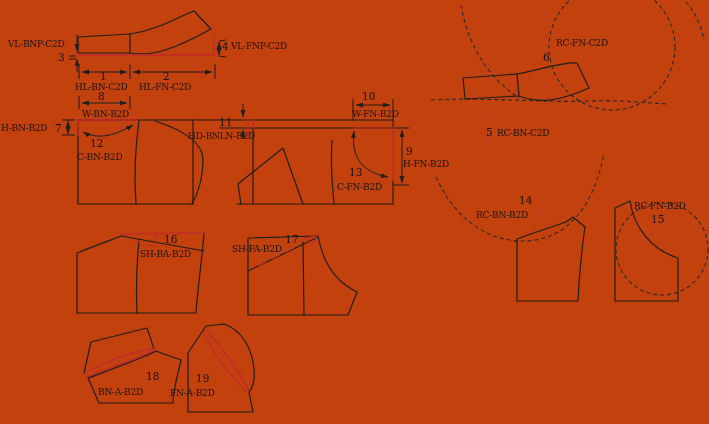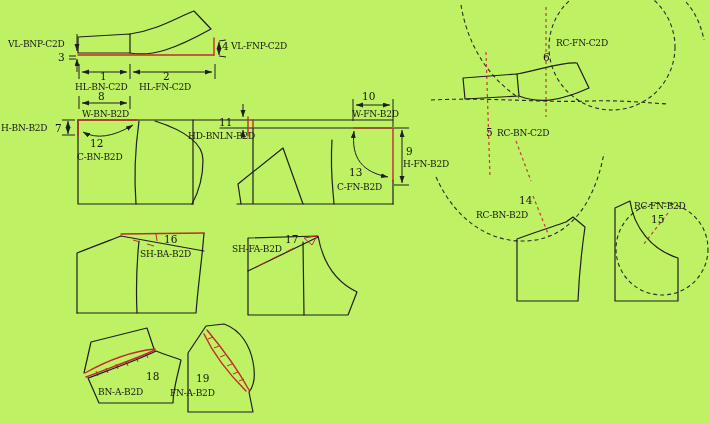--- a/index.html
+++ b/index.html
@@ -1,16 +1,16 @@
 <!DOCTYPE html>
 <html><head>
 <meta charset="utf-8">
 <style>
   html,body{margin:0;padding:0;background:#ffffff;}
-  .stage{position:relative;width:709px;height:424px;background:#bef264;overflow:hidden;}
+  .stage{position:relative;width:709px;height:424px;background:#c2410c;overflow:hidden;}
   svg{display:block;}
   .ln{stroke:#1f1f1f;stroke-width:1.2;fill:none;stroke-linecap:round;stroke-linejoin:round;}
   .thin{stroke:#1f1f1f;stroke-width:1;fill:none;}
   .red{stroke:#c22b2b;stroke-width:1.4;fill:none;stroke-linecap:round;}
   .redthin{stroke:#c22b2b;stroke-width:1;fill:none;}
   .dash{stroke:#2a2a2a;stroke-width:1.1;fill:none;stroke-dasharray:4 3;}
   .rdash{stroke:#c23b3b;stroke-width:1.2;fill:none;stroke-dasharray:3 3;}
   .dim{stroke:#1f1f1f;stroke-width:1;fill:none;}
   text{font-family:"DejaVu Serif","Liberation Serif",serif;fill:#151515;}
   .lbl{font-size:9px;letter-spacing:-0.2px;}

